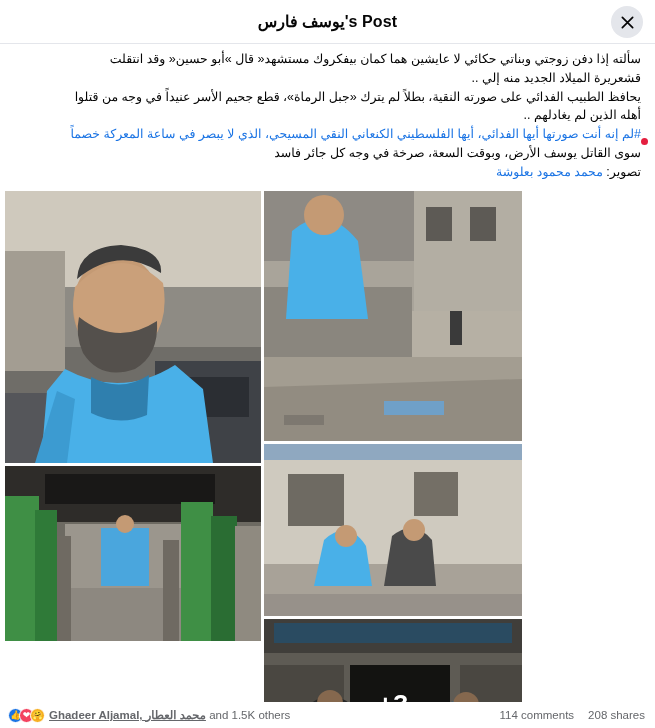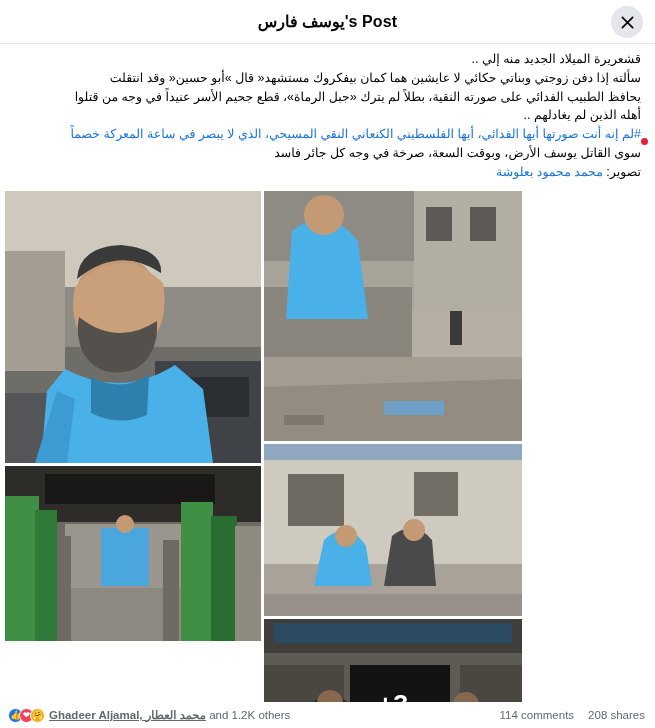--- a/index.html
+++ b/index.html
@@ -178,22 +178,22 @@
     <div class="close-btn">
       <span>
         <svg width="15" height="15" viewBox="0 0 16 16" aria-hidden="true">
           <path d="M2.5 2.5 L13.5 13.5 M13.5 2.5 L2.5 13.5" stroke="#050505" stroke-width="1.8" stroke-linecap="round"></path>
         </svg>
       </span>
     </div>
   </div>
 
   <div class="post-body">
+    <p>سألته إذا دفن زوجتي وبناتي حكائي لا عايشين هما كمان بيفكروك مستشهد« قال »أبو حسين« وقد انتقلت</p>
     <p>قشعريرة الميلاد الجديد منه إلي ..</p>
-    <p>سألته إذا دفن زوجتي وبناتي حكائي لا عايشين هما كمان بيفكروك مستشهد« قال »أبو حسين« وقد انتقلت</p>
     <p>يحافظ الطبيب الفدائي على صورته النقية، بطلاً لم يترك «جبل الرماة»، قطع جحيم الأسر عنيداً في وجه من قتلوا</p>
     <p>أهله الذين لم يغادلهم ..</p>
     <p class="hashtag">#لم إنه أنت صورتها أيها الفدائي، أيها الفلسطيني الكنعاني النقي المسيحي، الذي لا يبصر في ساعة المعركة خصماً</p>
     <p>سوى القاتل يوسف الأرض، وبوقت السعة، صرخة في وجه كل جائر فاسد</p>
     <p>
       <span class="photo-credit-label">تصوير:</span>
       <span class="photo-credit-name">محمد محمود بعلوشة</span>
     </p>
   </div>
 
@@ -306,21 +306,21 @@
 
   <div class="post-footer">
     <div class="reactions-left">
       <span class="reaction-icons">
         <span class="r-ico r-like">👍</span>
         <span class="r-ico r-love">❤</span>
         <span class="r-ico r-care">🤗</span>
       </span>
       <span class="likers">
         <b>Ghadeer Aljamal, محمد العطار</b>
-        <span>and 1.2K others</span>
+        <span>and 1.5K others</span>
       </span>
     </div>
     <div class="counts">
       <span>114 comments</span>
       <span>208 shares</span>
     </div>
   </div>
 
 </div>
 

